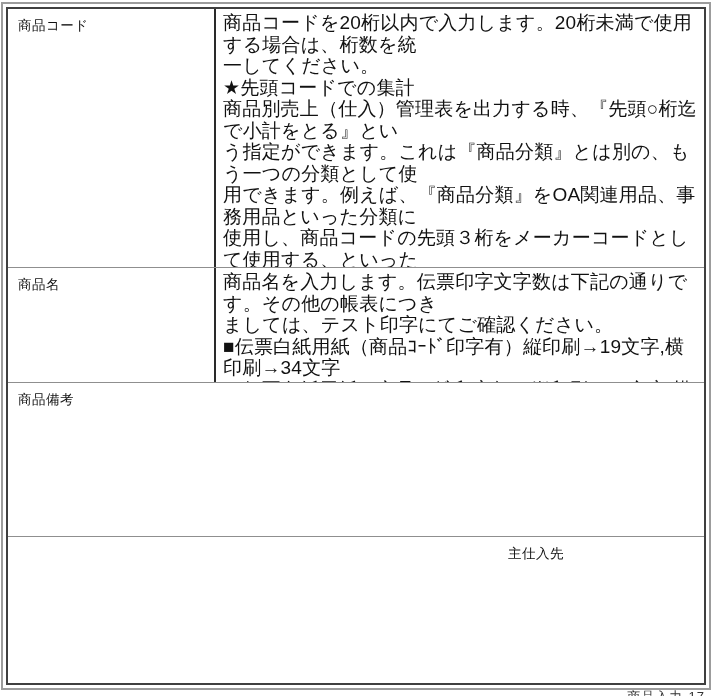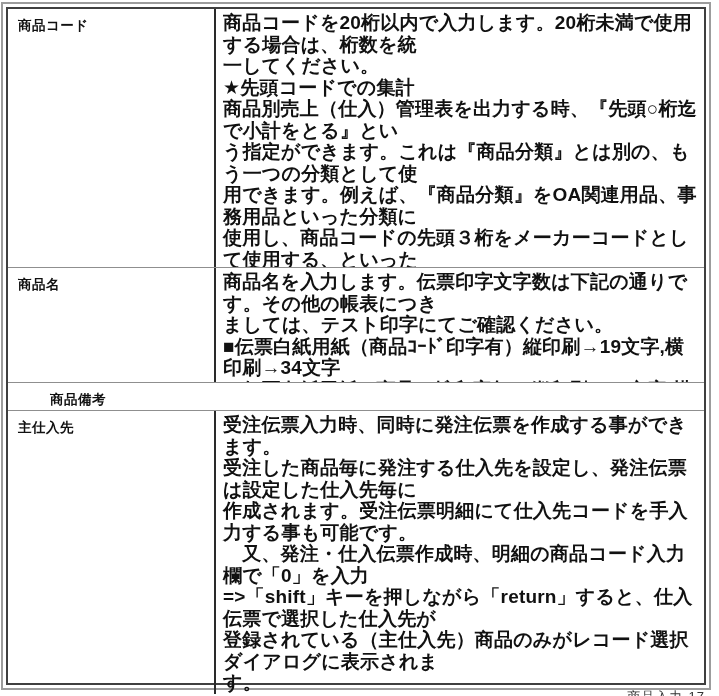--- a/index.html
+++ b/index.html
@@ -16,25 +16,25 @@
     border: 2px solid var(--border-outer, #9c9c9c);
     padding: 3px;
     background: #fff;
   }
   .table-inner {
     width: 100%; height: 100%;
     border: 2px solid var(--border-inner, #3f3f3f);
     display: flex; flex-direction: column;
     background: #fff;
   }
-  .row { display: flex; flex-direction: row; font-weight: bold; }
+  .row { display: flex; flex-direction: row; }
   .row + .row { border-top: 1px solid var(--row-divider, #8f8f8f); }
   .row.r0 { height: 258px; }
   .row.r1 { height: 115px; justify-content: space-between; }
-  .row.r2 { height: 154px; padding-left: 32px; }
+  .row.r2 { height: 154px; }
   .row.r3 { flex: 1; justify-content: flex-end; }
   .cell-label {
     width: 206px; flex: 0 0 206px;
     padding: 6px 8px 0 10px;
     font-size: 13.5px; line-height: 21px;
     letter-spacing: 0.5px;
   }
   .cell-desc {
     flex: 1;
     border-left: 2px solid var(--column-divider, #2a2a2a);
@@ -81,25 +81,18 @@
 　伝票白紙用紙（商品ｺｰﾄﾞ印字無）縦印刷→27文字,横印刷→34文字
 　ヒサゴ480（商品ｺｰﾄﾞ印字有／無）印刷→20文字</div>
     </div>
 
     <div class="row r2">
       <div class="cell-label">商品備考</div>
     </div>
 
     <div class="row r3">
       <div class="cell-label">主仕入先</div>
-      <div class="cell-desc">受注伝票入力時、同時に発注伝票を作成する事ができます。
-受注した商品毎に発注する仕入先を設定し、発注伝票は設定した仕入先毎に
-作成されます。受注伝票明細にて仕入先コードを手入力する事も可能です。
-　又、発注・仕入伝票作成時、明細の商品コード入力欄で「0」を入力
-=&gt;「shift」キーを押しながら「return」すると、仕入伝票で選択した仕入先が
-登録されている（主仕入先）商品のみがレコード選択ダイアログに表示されま
-す。</div>
     </div>
 
   </div>
 </div>
 
 <div class="footer-partial">商品入力-17</div>
 
 </body></html>

